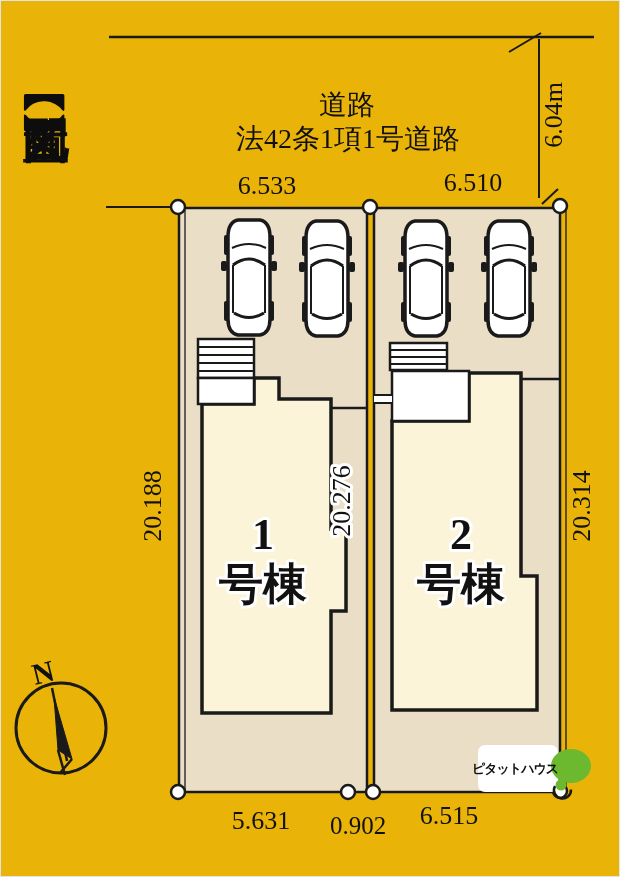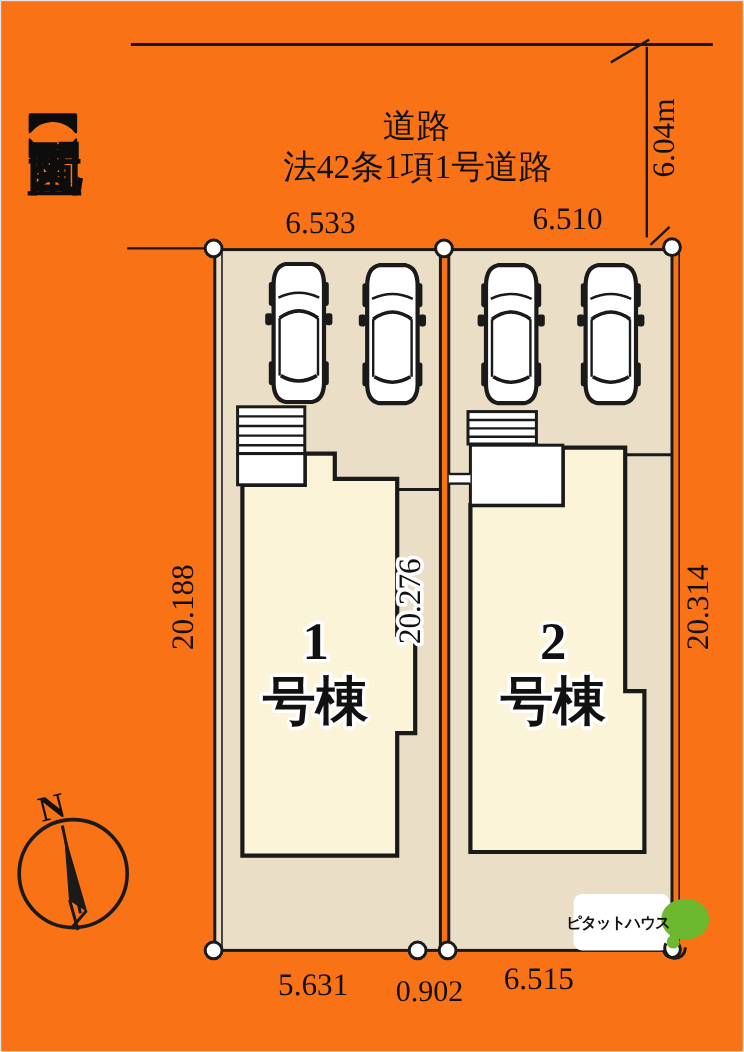--- a/index.html
+++ b/index.html
@@ -1,17 +1,17 @@
 <!DOCTYPE html>
 <html><head>
 <meta charset="utf-8">
 <style>
   html,body{margin:0;padding:0;background:#fff;}
   .canvas{
-    position:relative;width:620px;height:877px;background:#f97316;overflow:hidden;
+    position:relative;width:620px;height:877px;background:#eab308;overflow:hidden;
     box-sizing:border-box;border:1px solid #e3e3e3;
     font-family:"Liberation Serif","DejaVu Serif",serif;color:#111;
   }
   .plan-title{
     position:absolute;left:20px;top:80px;
     writing-mode:vertical-rl;text-orientation:mixed;
     font-family:"Liberation Sans","DejaVu Sans",sans-serif;
     font-weight:900;font-size:46px;line-height:52px;color:#0d0d0d;
     letter-spacing:1px;user-select:none;
   }

